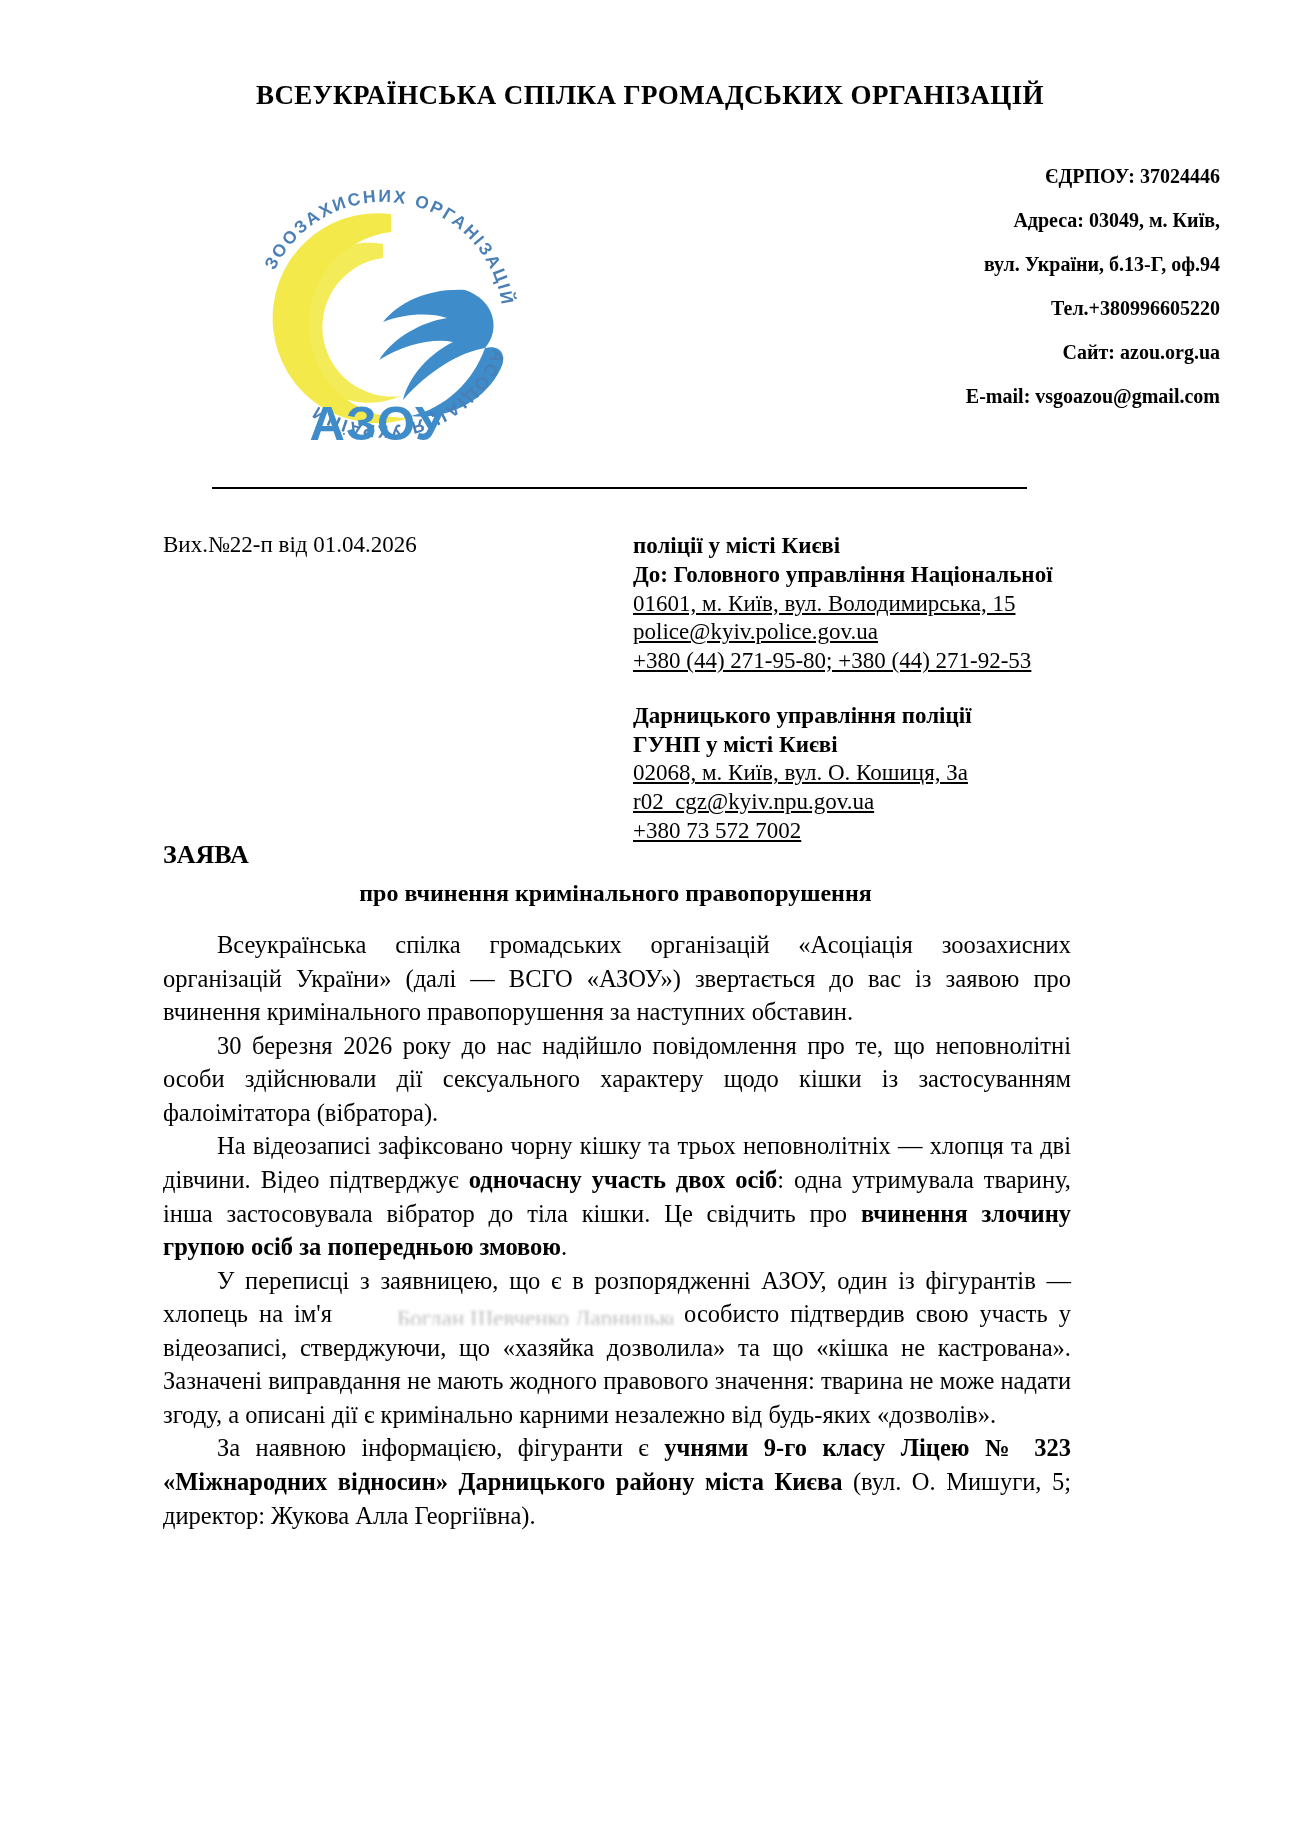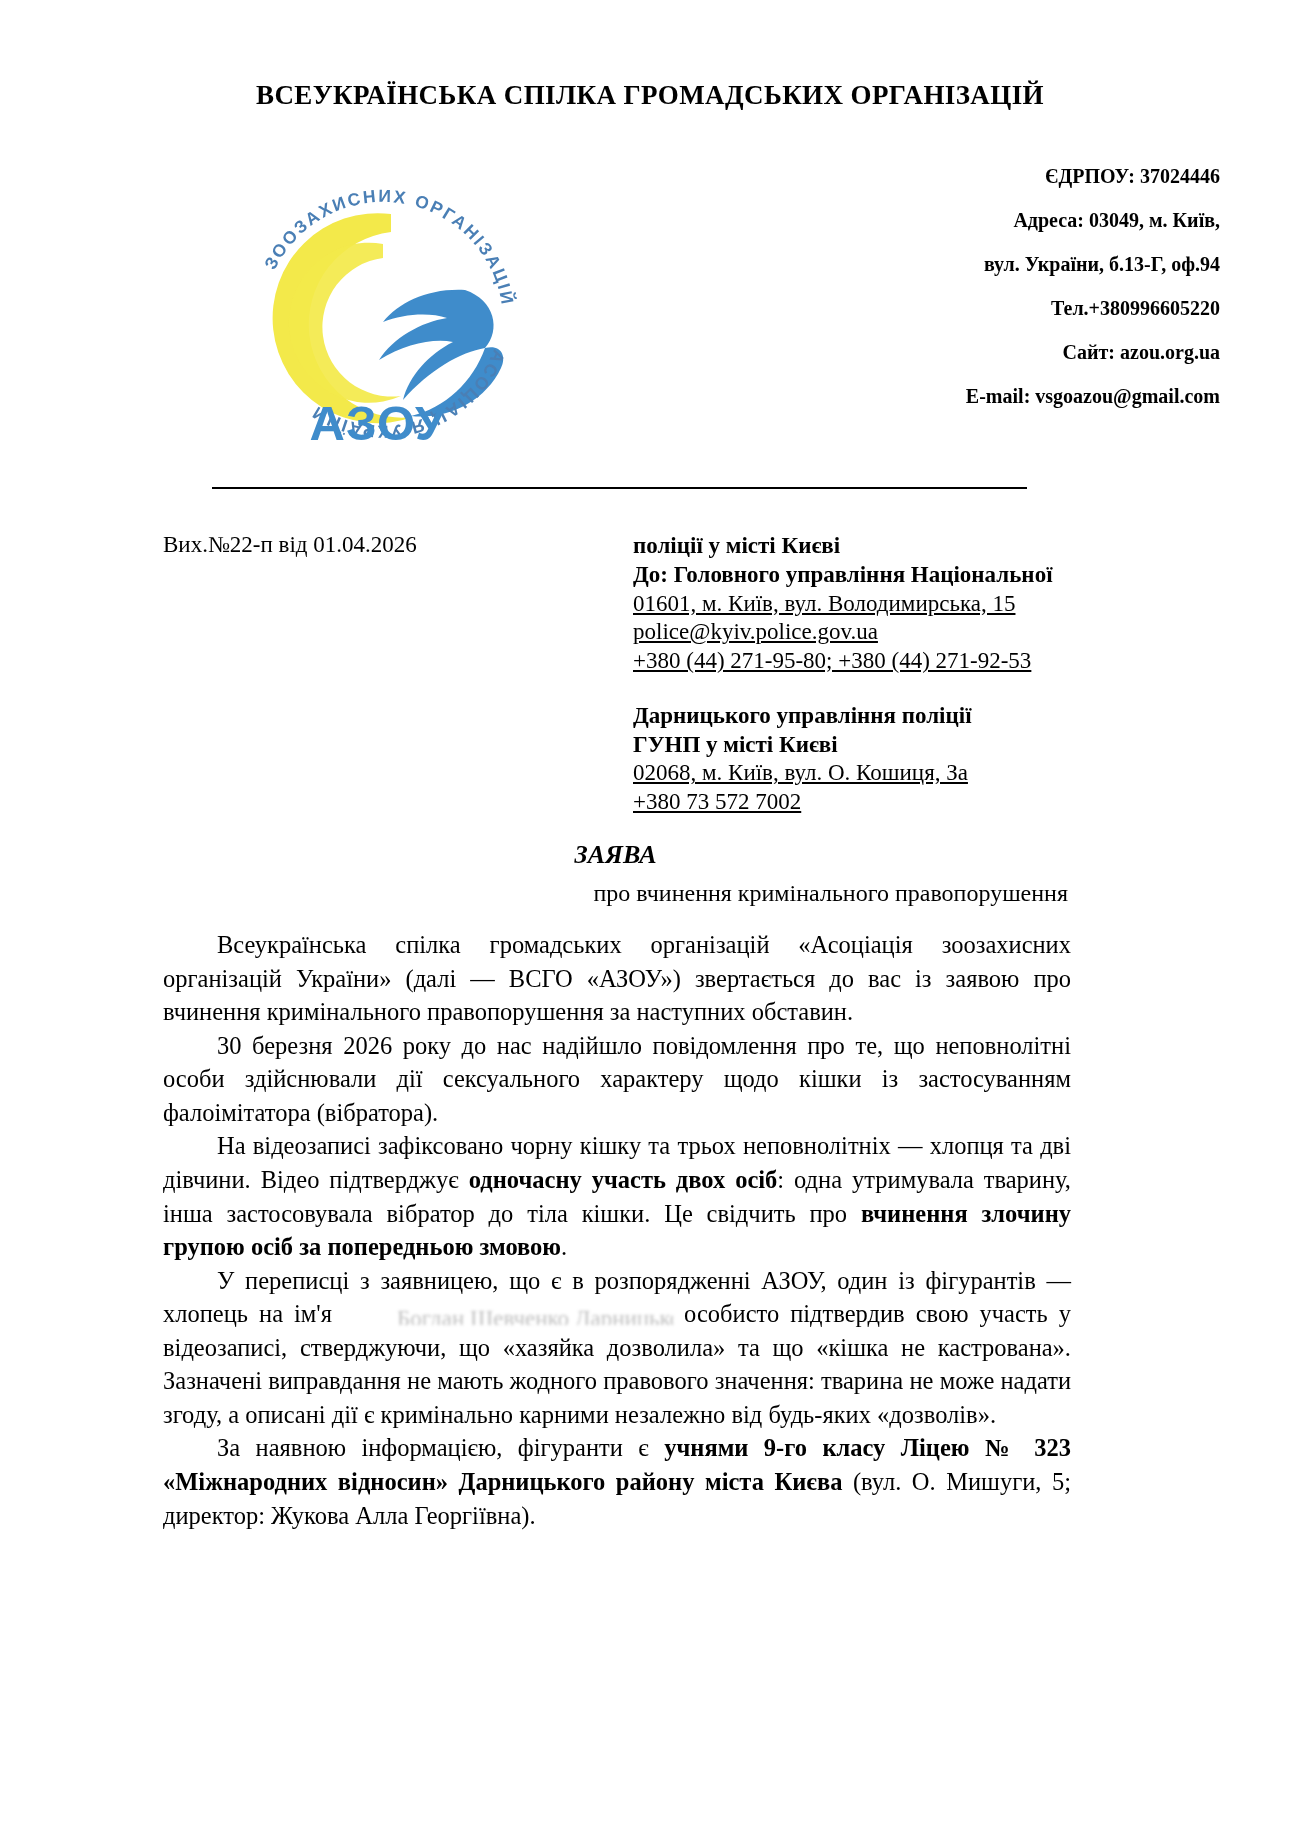--- a/index.html
+++ b/index.html
@@ -105,32 +105,31 @@
     text-decoration: underline;
     white-space: nowrap;
   }
 
   
   .doc-title {
     position: absolute;
     left: 163px;
     top: 840px;
     width: 905px;
-    text-align: center;
+    text-align: left;
     font-weight: bold;
     font-size: 26px;
-    font-style: italic;
   }
   .doc-subtitle {
     position: absolute;
     left: 163px;
     top: 880px;
     width: 905px;
-    text-align: right;
-    font-weight: normal;
+    text-align: center;
+    font-weight: bold;
     font-size: 24px;
   }
 
   
   .body-text {
     position: absolute;
     left: 163px;
     top: 928px;
     width: 908px;
     font-size: 24.5px;
@@ -214,20 +213,21 @@
       <span class="recip-name"><span>До: </span><span>Головного управління Національної</span></span>
       <span class="recip-det">01601, м. Київ, вул. Володимирська, 15</span>
       <span class="recip-det">police@kyiv.police.gov.ua</span>
       <span class="recip-det">+380 (44) 271-95-80; +380 (44) 271-92-53</span>
     </div>
 
     <div class="recip-block">
       <span class="recip-name">Дарницького управління поліції</span>
       <span class="recip-name u">ГУНП у місті Києві</span>
       <span class="recip-det">02068, м. Київ, вул. О. Кошиця, За</span>
+      <span class="recip-det">r02_cgz@kyiv.npu.gov.ua</span>
       <span class="recip-det">+380 73 572 7002</span>
     </div>
 
   </div>
 
   <div class="doc-title">ЗАЯВА</div>
   <div class="doc-subtitle">про вчинення кримінального правопорушення</div>
 
   <div class="body-text">
 

